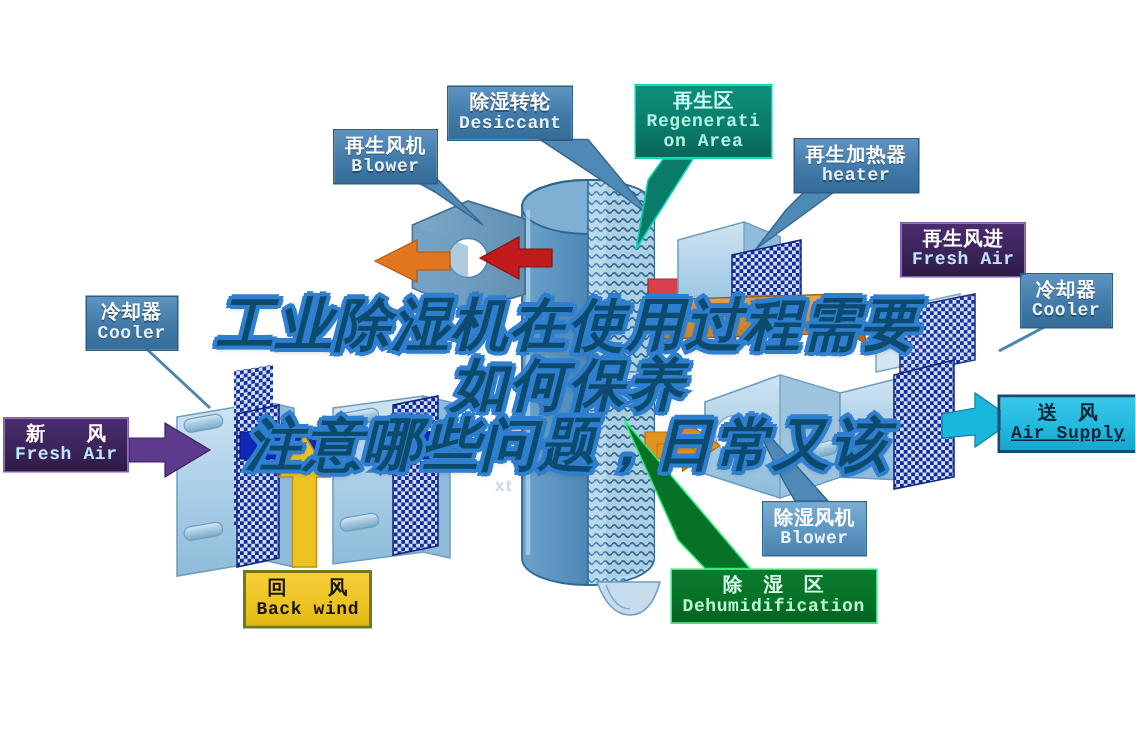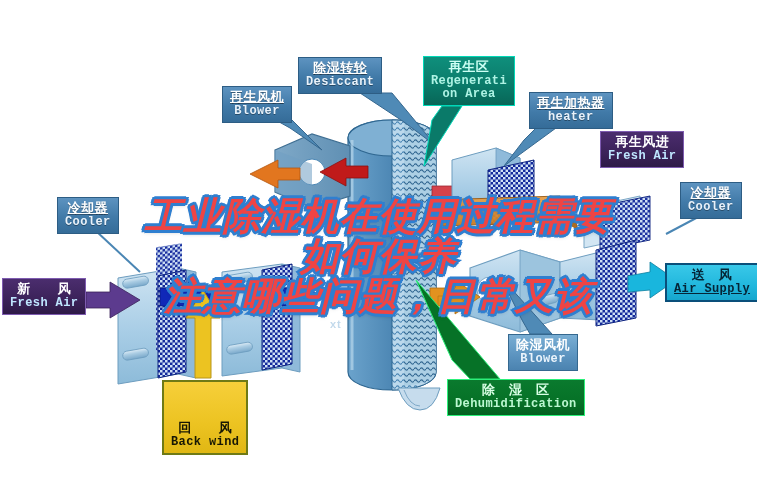--- a/index.html
+++ b/index.html
@@ -44,21 +44,21 @@
     letter-spacing: 0.4px;
   }
 
   
   .cal-blue {
     background: linear-gradient(180deg,#5d93c0 0%, #417aa8 55%, #356c98 100%);
     border: 1px solid #2d5d84;
     color: #eef6fd;
     text-shadow: 0 1px 0 rgba(0,0,0,.35);
   }
-  .cal-blue .cn { color: #ffffff; text-decoration: underline; }
+  .cal-blue .cn { color: #ffffff; }
   .cal-blue .en { color: #e8f2fb; }
 
   
   .cal-lightblue {
     background: linear-gradient(180deg,#79aed4 0%, #5b93bf 60%, #4b83b0 100%);
     border: 1px solid #35688f;
     color: #ffffff;
   }
   .cal-lightblue .cn { color:#ffffff; }
   .cal-lightblue .en { color:#eaf4fc; }
@@ -89,21 +89,21 @@
   }
   .cal-orange .cn { color:#1e0f02; }
   .cal-orange .en { color:#1e0f02; }
 
   
   .cal-yellow {
     background: linear-gradient(180deg,#f6cf3a 0%, #ecc321 60%, #e0b714 100%);
     border: 2px solid #6f7a16;
     color: #1a1a05;
   }
-  .cal-yellow .cn { color:#171704;margin-top:36px; }
+  .cal-yellow .cn { color:#171704; }
   .cal-yellow .en { color:#171704; }
 
   
   .cal-green {
     background: linear-gradient(180deg,#0a7a2e 0%, #067227 60%, #046020 100%);
     border: 1px solid #2cf07a;
     color: #d6ffe4;
   }
   .cal-green .cn { color:#d9ffe6; }
   .cal-green .en { color:#bcf7d1; }
@@ -125,21 +125,21 @@
     left: 0;
     top: 196px;
     width: 757px;
     z-index: 80;
     text-align: center;
     font-family: "DejaVu Sans", "Liberation Sans", sans-serif;
     font-size: 38px;
     font-weight: bold;
     font-style: italic;
     line-height: 40px;
-    color: #ef4444;
+    color: #0c4a6e;
     letter-spacing: 1px;
     -webkit-text-stroke: 4px #2f7fd0;
     paint-order: stroke fill;
     text-shadow:
        3px 0 0 #2f7fd0, -3px 0 0 #2f7fd0, 0 3px 0 #2f7fd0, 0 -3px 0 #2f7fd0,
        2px 2px 0 #2f7fd0, -2px 2px 0 #2f7fd0, 2px -2px 0 #2f7fd0, -2px -2px 0 #2f7fd0,
        0 2px 4px rgba(0,0,0,.25);
     pointer-events: none;
     user-select: none;
   }
@@ -370,21 +370,21 @@
     <span class="en">Regenerati</span>
     <span class="en">on Area</span>
   </div>
 
   <div class="callout cal-blue" style="left:529px; top:92px;">
     <span class="cn">再生加热器</span>
     <span class="en">heater</span>
   </div>
 
 
-  <div class="callout cal-purple" style="left:600px; top:131px;">
+  <div class="callout cal-purple" style="left:600px; top:148px;">
     <span class="cn">再生风进</span>
     <span class="en">Fresh Air</span>
   </div>
 
   <div class="callout cal-blue" style="left:57px; top:197px;">
     <span class="cn">冷却器</span>
     <span class="en">Cooler</span>
   </div>
 
   <div class="callout cal-blue" style="left:680px; top:182px;">

